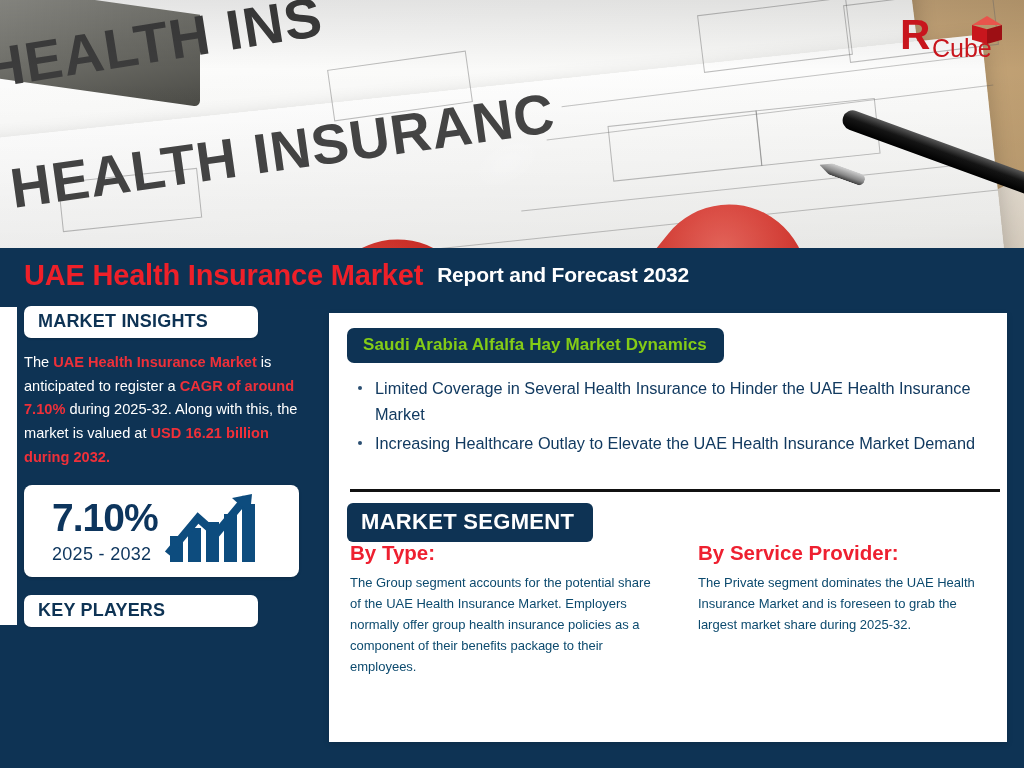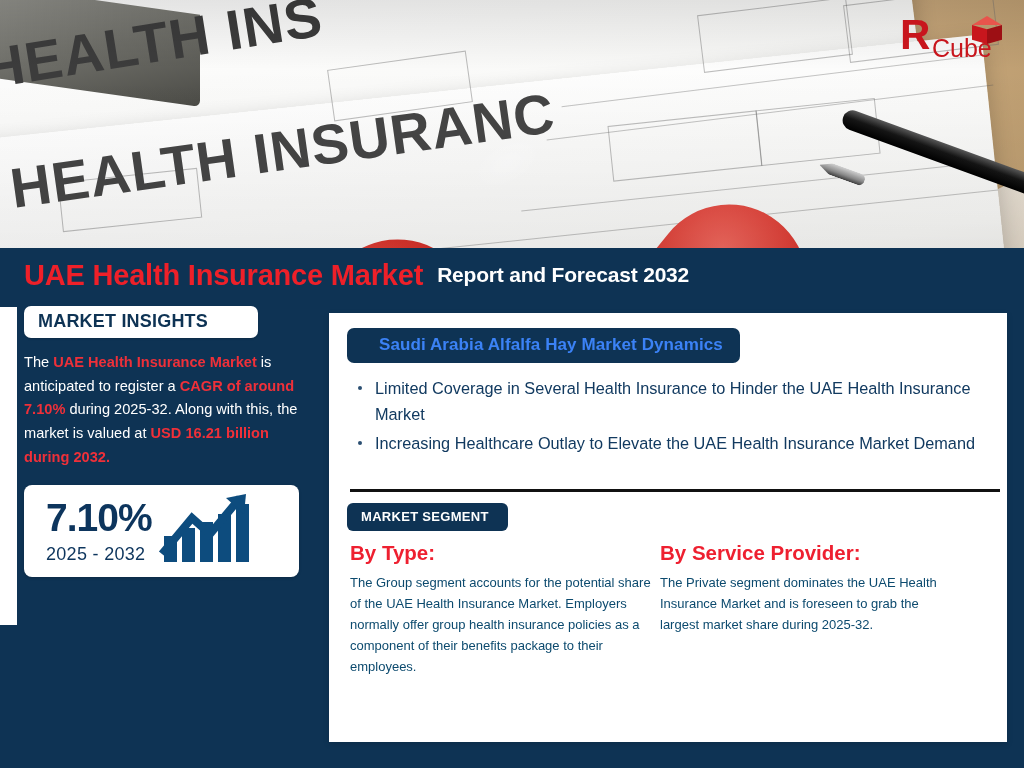--- a/index.html
+++ b/index.html
@@ -142,57 +142,57 @@
   }
   .pill.wide { min-width: 234px; }
   .insight-text {
     margin-top: 13px; color: #ffffff; font-size: 14.6px; line-height: 1.62; width: 282px;
   }
   .insight-text .hl { color: #ef3039; font-weight: 700; }
   .cagr-card {
     margin-top: 16px; width: 275px; height: 92px; background: #ffffff; border-radius: 8px;
     display: flex; align-items: center; box-shadow: 0 1px 3px rgba(0,0,0,.2);
   }
-  .cagr-left { padding-left: 22px; }
+  .cagr-left { padding-left: 28px; }
   .cagr-value { color: #0d355d; font-size: 39px; font-weight: 700; line-height: 1; letter-spacing: -1px; }
   .cagr-range { color: #0d355d; font-size: 18px; margin-top: 7px; letter-spacing: .3px; }
   .cagr-icon { margin-left: 6px; }
   .players-title { margin-top: 18px; }
   .players-text {
     margin-top: 10px; color: #ffffff; font-size: 15.2px; line-height: 1.68; width: 292px;
   }
 
   
   .panel {
     position: absolute; left: 329px; top: 313px; width: 678px; height: 429px;
     background: #ffffff; box-shadow: 0 2px 6px rgba(0,0,0,.15);
   }
   .dyn-pill {
     position: absolute; left: 18px; top: 15px;
-    background: #0e3354; color: #3b82f6; font-size: 17px; font-weight: 700;
-    padding: 7px 17px 8px 32px; border-radius: 7px; letter-spacing: .1px;
+    background: #0e3354; color: #84cc16; font-size: 17px; font-weight: 700;
+    padding: 7px 17px 8px 16px; border-radius: 7px; letter-spacing: .1px;
   }
   .bullets { position: absolute; left: 20px; top: 62px; width: 640px; }
   .bullets li {
     list-style: none; position: relative; padding-left: 26px;
     color: #123a60; font-size: 16.3px; line-height: 1.6; margin-bottom: 3px;
   }
   .bullets li:before {
     content: ""; position: absolute; left: 9px; top: 11px;
     width: 4px; height: 4px; background: #2b4f72; border-radius: 50%;
   }
   .hr {
     position: absolute; left: 21px; top: 176px; width: 650px; height: 3px; background: #111111;
   }
   .seg-pill {
     position: absolute; left: 18px; top: 190px;
-    background: #0e3354; color: #ffffff; font-size: 13px; font-weight: 700;
+    background: #0e3354; color: #ffffff; font-size: 22px; font-weight: 700;
     padding: 6px 19px 7px 14px; border-radius: 6px; letter-spacing: .3px;
   }
-  .cols { position: absolute; left: 21px; top: 228px; width: 640px; display: flex; }
+  .cols { position: absolute; left: 21px; top: 228px; width: 640px; display: flex; gap: 38px; }
   .col { width: 310px; }
   .col h3 { color: #ee2030; font-size: 20.5px; font-weight: 700; margin-bottom: 7px; }
   .col p { color: #0c4a6e; font-size: 13px; line-height: 1.62; }
   .col.right { width: 292px; }
 </style>
 </head>
 <body>
 
 <div id="page">
 
@@ -261,20 +261,21 @@
           <rect x="24" y="36" width="13" height="34" fill="#0d4c7e"></rect>
           <rect x="42" y="30" width="13" height="40" fill="#0d4c7e"></rect>
           <rect x="60" y="22" width="13" height="48" fill="#0d4c7e"></rect>
           <rect x="78" y="12" width="13" height="58" fill="#0d4c7e"></rect>
           <path d="M4 62 L34 26 L52 42 L82 6" stroke="#0d4c7e" stroke-width="8" fill="none" stroke-linejoin="miter"></path>
           <path d="M86 22 L88 2 L68 6 Z" fill="#0d4c7e"></path>
         </svg>
       </div>
     </div>
 
+    <div class="pill wide players-title">KEY PLAYERS</div>
   </div>
 
   <div class="panel">
     <div class="dyn-pill">Saudi Arabia Alfalfa Hay Market Dynamics</div>
 
     <ul class="bullets">
       <li>Limited Coverage in Several Health Insurance to Hinder the UAE Health Insurance Market</li>
       <li>Increasing Healthcare Outlay to Elevate the UAE Health Insurance Market Demand</li>
     </ul>
 

